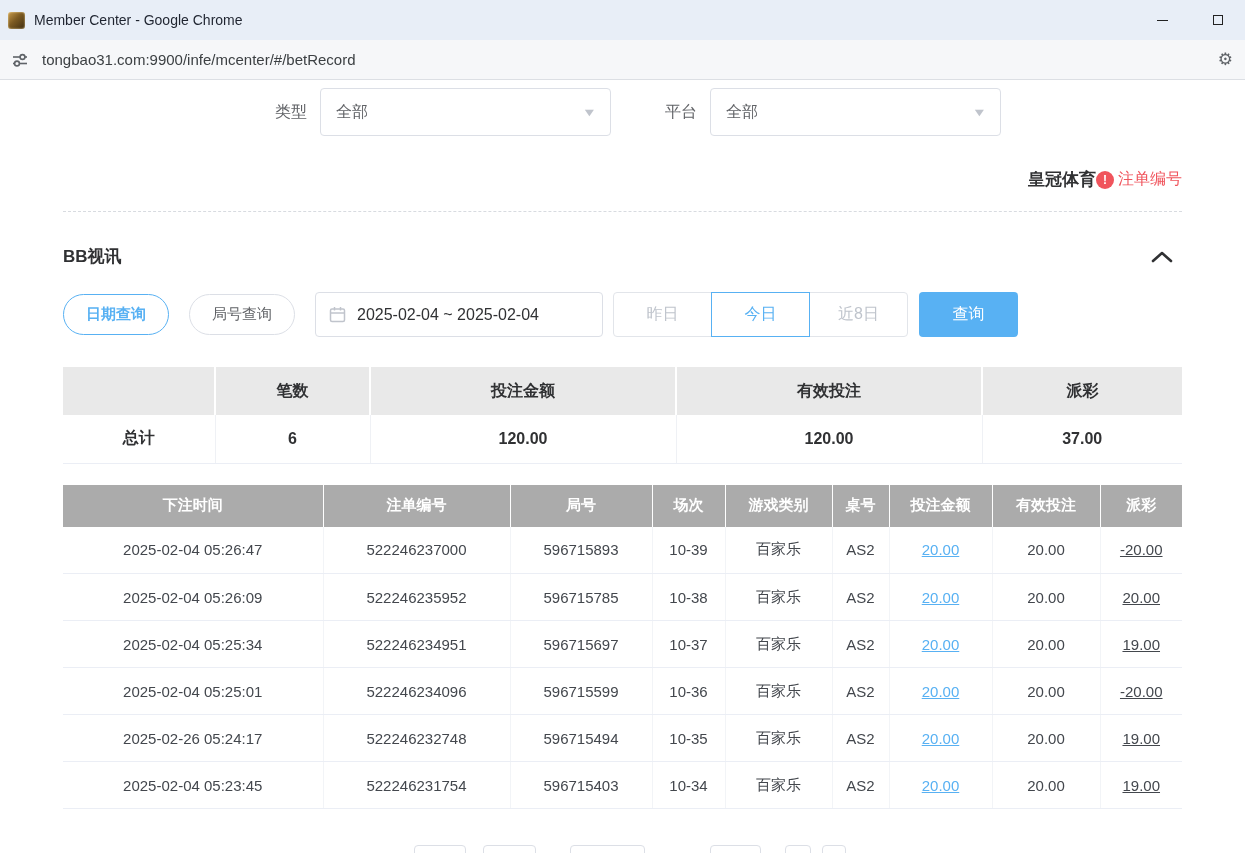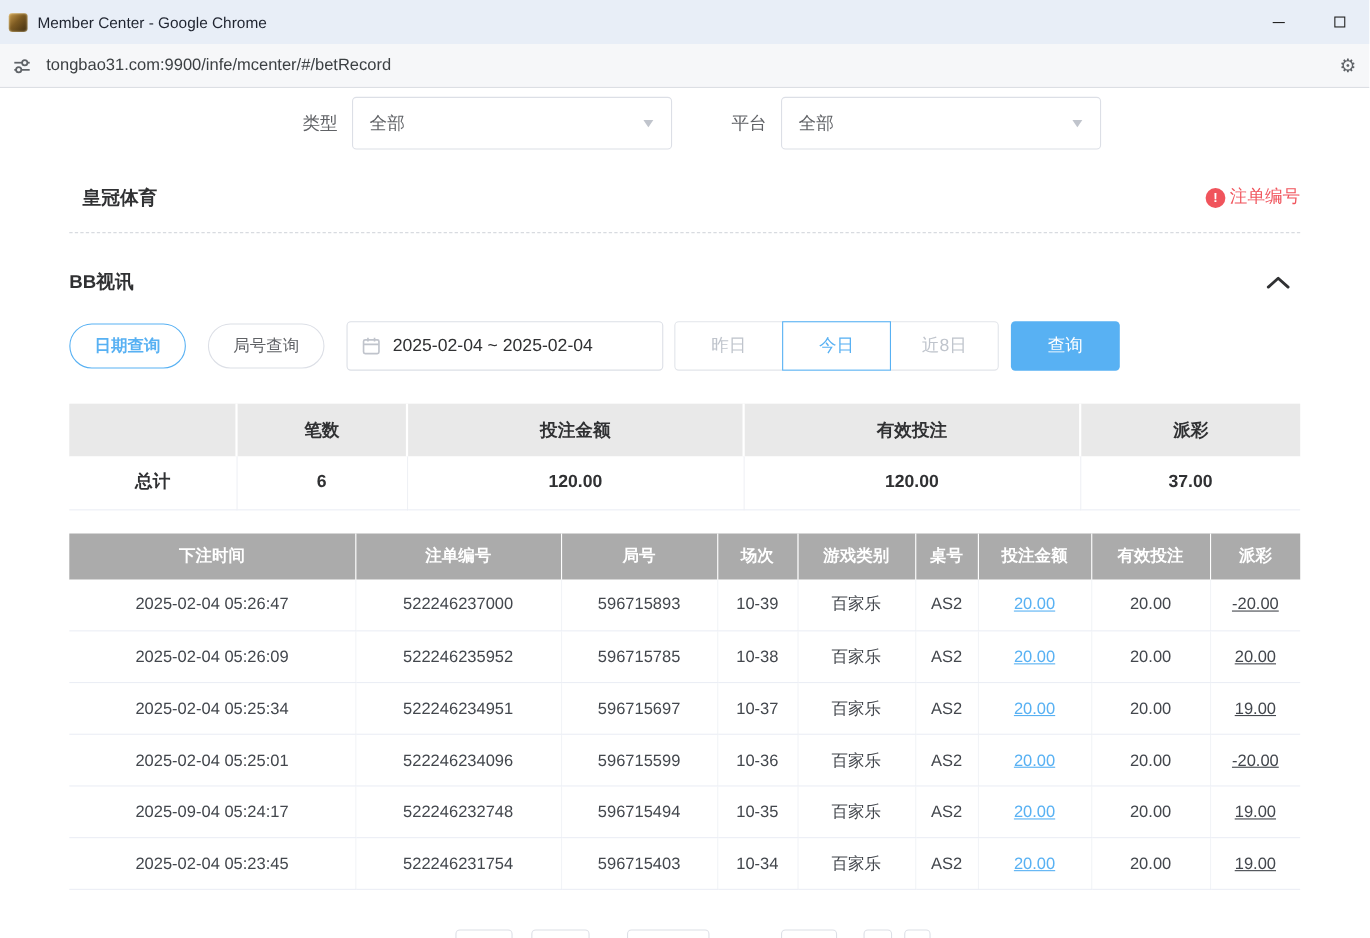--- a/index.html
+++ b/index.html
@@ -43,21 +43,21 @@
   .content{padding:0 63px;}
   .filter-row{margin-top:8px;display:flex;align-items:center;margin-left:212px;}
   .filter-label{font-size:16px;color:#606266;margin-right:13px;}
   .select{
     width:291px;height:48px;border:1px solid #dcdfe6;border-radius:4px;background:#fff;
     display:flex;align-items:center;justify-content:space-between;
     padding:0 15px;font-size:16px;color:#606266;cursor:pointer;
   }
   .select + .filter-label{margin-left:54px;}
   .caret{font-size:11px;color:#c0c4cc;transform:scaleX(1.4);}
-  .crown-row{margin-top:32px;display:flex;align-items:center;justify-content:space-between;margin-left:12px;}
+  .crown-row{margin-top:32px;display:flex;align-items:center;justify-content:flex-end;}
   .section-title{font-size:17px;font-weight:bold;color:#303133;}
   .maintenance{display:flex;align-items:center;gap:4px;color:var(--danger);font-size:16px;}
   .alert-icon{
     width:18px;height:18px;border-radius:50%;background:var(--danger);color:#fff;
     display:flex;align-items:center;justify-content:center;font-size:12px;font-weight:bold;
   }
   .dashed-divider{margin-top:20px;border-top:1px dashed #d8dbe0;height:0;}
   .bb-row{margin-top:33px;display:flex;align-items:center;justify-content:space-between;}
   .chevron-up{margin-right:8px;cursor:pointer;display:flex;}
   .query-row{margin-top:24px;display:flex;align-items:center;}
@@ -295,21 +295,21 @@
           <td>522246234096</td>
           <td>596715599</td>
           <td>10-36</td>
           <td>百家乐</td>
           <td>AS2</td>
           <td><a class="bet-link">20.00</a></td>
           <td>20.00</td>
           <td class="negative">-20.00</td>
         </tr>
         <tr>
-          <td>2025-09-04 05:24:17</td>
+          <td>2025-02-26 05:24:17</td>
           <td>522246232748</td>
           <td>596715494</td>
           <td>10-35</td>
           <td>百家乐</td>
           <td>AS2</td>
           <td><a class="bet-link">20.00</a></td>
           <td>20.00</td>
           <td>19.00</td>
         </tr>
         <tr>

